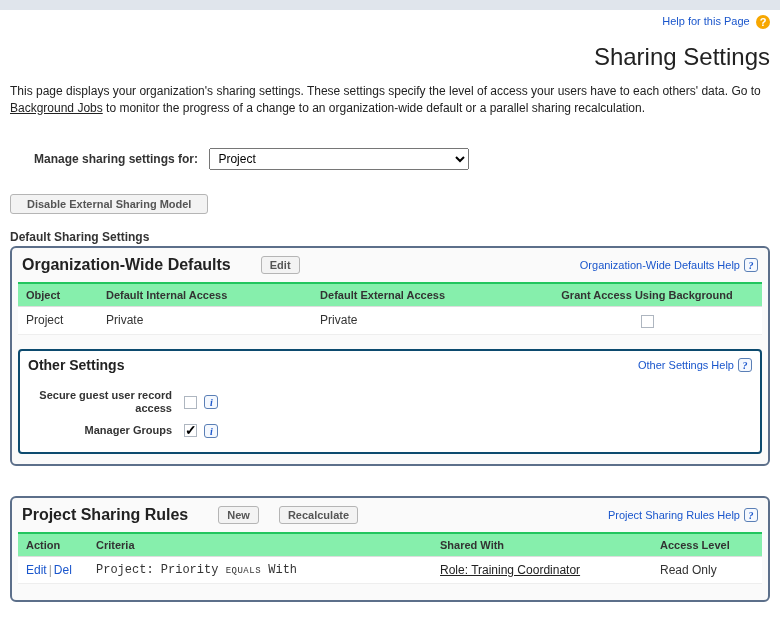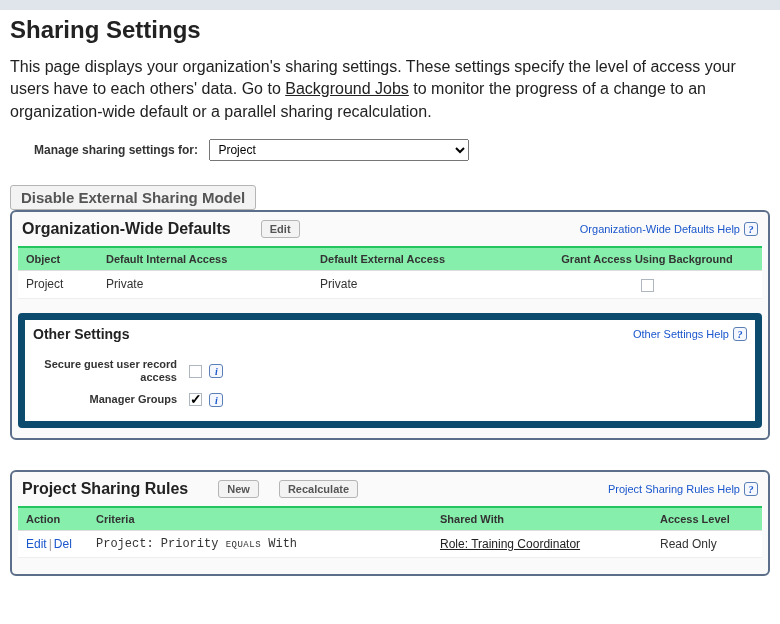--- a/index.html
+++ b/index.html
@@ -1,77 +1,82 @@
 <!DOCTYPE html>
 <html><head>
 <meta charset="utf-8">
 <style>
   * { box-sizing: border-box; }
   body { margin: 0; font-family: Arial, Helvetica, sans-serif; font-size: 12px; color: #333; background: #fff; }
   .page { width: 780px; min-height: 624px; background: #fff; border-top: 10px solid #e0e5ec; padding: 2px 10px 10px 10px; }
   .help-link-row { text-align: right; padding: 2px 0; }
   .help-link { color: #1a56cc; text-decoration: none; font-size: 11px; }
   .help-icon { display: inline-block; width: 14px; height: 14px; background: #f7a700; border-radius: 50%; color: #fff; text-align: center; line-height: 14px; font-weight: bold; font-size: 11px; margin-left: 3px; vertical-align: middle; }
-  h1 { font-size: 24px; font-weight: bold; margin: 4px 0 12px 0; color: #222; }
-  .intro { font-size: 16px; color: #222; line-height: 1.4; margin-bottom: 16px; }
+  h1 { font-size: 24px; font-weight: normal; margin: 12px 0 12px 0; color: #222; text-align: right; }
+  .intro { font-size: 12px; color: #222; line-height: 1.4; margin-bottom: 32px; }
   .intro a { color: #222; text-decoration: underline; }
   .manage-row { margin: 6px 0 24px 24px; }
   .manage-row label { font-weight: bold; margin-right: 8px; }
   .manage-row select { width: 260px; font-size: 12px; padding: 2px 4px; }
-  .btn { background: #f3f3f3; border: 1px solid #b5b5b5; border-radius: 3px; padding: 3px 10px; font-size: 15px; color: #555; cursor: pointer; font-weight: bold; }
+  .btn { background: #f3f3f3; border: 1px solid #b5b5b5; border-radius: 3px; padding: 3px 16px; font-size: 11px; color: #555; cursor: pointer; font-weight: bold; }
   .btn-sm { padding: 2px 8px; font-size: 11px; }
   .section-label { font-size: 12px; font-weight: bold; margin: 6px 0 2px 0; }
   .panel { border: 2px solid #5c6f8a; border-radius: 6px; background: #fafafa; margin-bottom: 30px; padding-bottom: 10px; }
   .panel-header { display: flex; align-items: center; padding: 8px 10px 8px 10px; justify-content: flex-end; }
   .panel-title { font-size: 16px; font-weight: bold; color: #222; margin-right: 30px; }
   .panel-header .btn { margin-right: auto; }
   .panel-header .help-link { margin-left: auto; }
   .info-icon { display: inline-block; width: 14px; height: 14px; border: 1px solid #5a7fb6; border-radius: 3px; color: #1a56cc; text-align: center; line-height: 13px; font-weight: bold; font-size: 10px; background: #f4f8fe; margin-left: 4px; vertical-align: middle; font-family: Georgia, serif; font-style: italic;}
   table.data { width: calc(100% - 12px); margin: 0 6px; border-collapse: collapse; background: #fff; }
   table.data th { background: #86efac; text-align: left; font-size: 11px; font-weight: bold; padding: 5px 8px; border-top: 2px solid #22c55e; border-bottom: 1px solid #ddd; }
   table.data th.center { text-align: center; }
   table.data td { padding: 6px 8px; border-bottom: 1px solid #eee; font-size: 12px; vertical-align: top;}
   table.data td.center { text-align: center; }
-  .sub-panel { border: 7px solid #0c4a6e; border-radius: 4px; margin: 14px 6px 0 6px; background: #fff; }
+  .sub-panel { border: 2px solid #0c4a6e; border-radius: 4px; margin: 14px 6px 0 6px; background: #fff; }
   .sub-header { display: flex; align-items: center; padding: 6px 8px; }
   .sub-title { font-size: 14px; font-weight: bold; color: #222; margin-right: auto; }
   .settings-list { display: table; margin: 6px 0 10px 0; }
   .settings-row { display: table-row; }
   .settings-label { display: table-cell; width: 160px; text-align: right; font-size: 11px; font-weight: bold; padding: 4px 8px; color: #333; vertical-align: middle; line-height: 1.2; }
   .settings-value { display: table-cell; padding: 4px 4px; vertical-align: middle; }
   .checkbox-box { display: inline-block; width: 13px; height: 13px; border: 1px solid #aeb6c0; background: #fff; vertical-align: middle; position: relative; }
   .checkbox-box.checked::after { content: "✓"; position: absolute; top: -3px; left: 0; font-size: 14px; font-weight: bold; color: #000; }
   .action-link { color: #1a56cc; text-decoration: none; }
   .action-sep { color: #999; margin: 0 2px; }
   .crit { font-family: "Courier New", monospace; font-size: 12px; }
   .crit .op { font-size: 9px; letter-spacing: 0.5px; }
   .panel2 { border: 2px solid #5c6f8a; border-radius: 6px; background: #fafafa; padding-bottom: 16px;}
   .buttons-inline { display: inline-flex; gap: 20px; margin-right: auto;}
   .underlined { text-decoration: underline; color: #222; }
 </style>
 </head>
 <body>
 
 <div class="page">
+  <div class="help-link-row">
+    <a href="#" class="help-link">Help for this Page</a>
+    <span class="help-icon">?</span>
+  </div>
 
   <h1>Sharing Settings</h1>
 
   <div class="intro">
     <span>This page displays your organization's sharing settings. These settings specify the level of access your users have to each others' data. Go to </span><a href="#">Background Jobs</a><span> to monitor the progress of a change to an organization-wide default or a parallel sharing recalculation.</span>
   </div>
 
   <div class="manage-row">
     <label>Manage sharing settings for:</label>
     <select>
       <option>Project</option>
     </select>
   </div>
 
   <button class="btn">Disable External Sharing Model</button>
 
+  <div class="section-label" style="margin-top:16px">Default Sharing Settings</div>
 
   <div class="panel">
     <div class="panel-header">
       <span class="panel-title">Organization-Wide Defaults</span>
       <button class="btn btn-sm">Edit</button>
       <a href="#" class="help-link">Organization-Wide Defaults Help</a>
       <span class="info-icon">?</span>
     </div>
     <table class="data">
       <thead>

